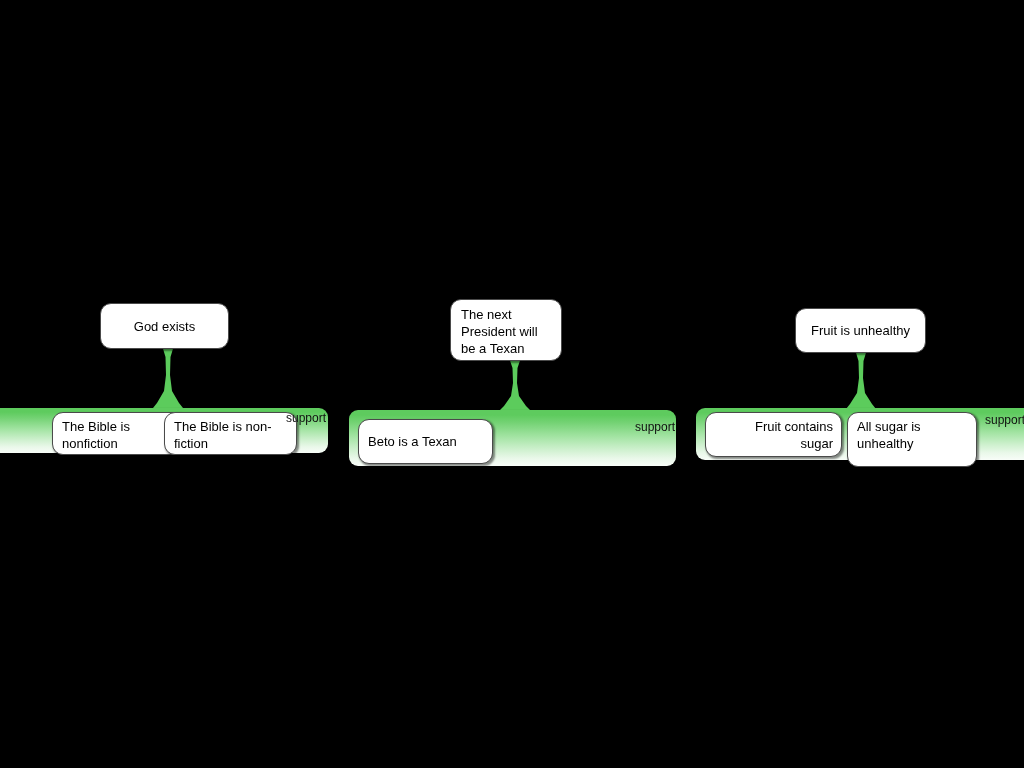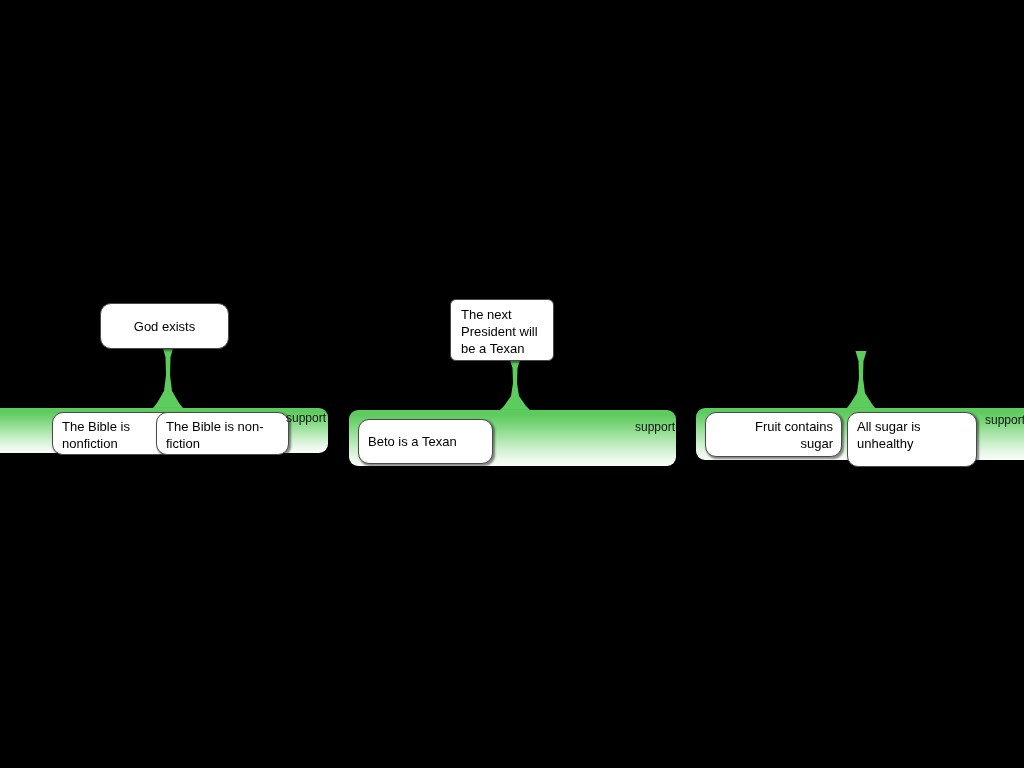--- a/index.html
+++ b/index.html
@@ -127,43 +127,44 @@
         <path d="M 9.5 0 L 20.5 0 L 17.5 10 L 17 28 L 19 44 L 26 56 L 30 61 L 30 63 L 0 63 L 0 61 L 4 56 L 11 44 L 13 28 L 12.5 10 Z" fill="#5ccc5c"></path>
       </svg>
     </div>
 
     <div class="support-band" style="left:-10px; top:118px; width:338px; height:45px;"></div>
 
     <div class="support-label" style="left:286px; top:122px;">support</div>
 
     <div class="premise-box topleft" style="left:8px; top:122px; width:135px; height:43px;margin-left:44px;">The Bible is nonfiction</div>
 
-    <div class="premise-box topleft" style="left:156px; top:122px; width:133px; height:43px;">The Bible is non-fiction</div>
+    <div class="premise-box topleft" style="left:164px; top:122px; width:133px; height:43px;">The Bible is non-fiction</div>
   </div>
 
   <div class="arg-group" style="left:345px; top:290px; width:340px; height:190px;">
 
-    <div class="claim-box topleft" style="left:105px; top:9px; width:104px; height:62px;border-radius:6px;">The next President will be a Texan</div>
+    <div class="claim-box topleft" style="left:105px; top:9px; width:112px; height:62px;">The next President will be a Texan</div>
 
     <div class="connector" style="left:155px; top:69px; width:30px; height:53px;">
       <svg width="30" height="53" viewBox="0 0 30 53">
         <path d="M 9.5 0 L 20.5 0 L 17.5 9 L 17 24 L 19 37 L 26 47 L 30 51 L 30 53 L 0 53 L 0 51 L 4 47 L 11 37 L 13 24 L 12.5 9 Z" fill="#5ccc5c"></path>
       </svg>
     </div>
 
     <div class="support-band" style="left:4px; top:120px; width:327px; height:56px;"></div>
 
     <div class="support-label" style="left:290px; top:131px;">support</div>
 
     <div class="premise-box centered" style="left:13px; top:129px; width:135px; height:45px;">Beto is a Texan</div>
 
   </div>
 
   <div class="arg-group" style="left:690px; top:290px; width:345px; height:190px;">
 
+    <div class="claim-box centered" style="left:105px; top:18px; width:131px; height:45px;">Fruit is unhealthy</div>
 
     <div class="connector" style="left:156px; top:61px; width:30px; height:60px;">
       <svg width="30" height="60" viewBox="0 0 30 60">
         <path d="M 9.5 0 L 20.5 0 L 17.5 10 L 17 27 L 19 42 L 26 53 L 30 58 L 30 60 L 0 60 L 0 58 L 4 53 L 11 42 L 13 27 L 12.5 10 Z" fill="#5ccc5c"></path>
       </svg>
     </div>
 
     <div class="support-band" style="left:6px; top:118px; width:338px; height:52px;"></div>
 
     <div class="support-label" style="left:295px; top:124px;">support</div>

